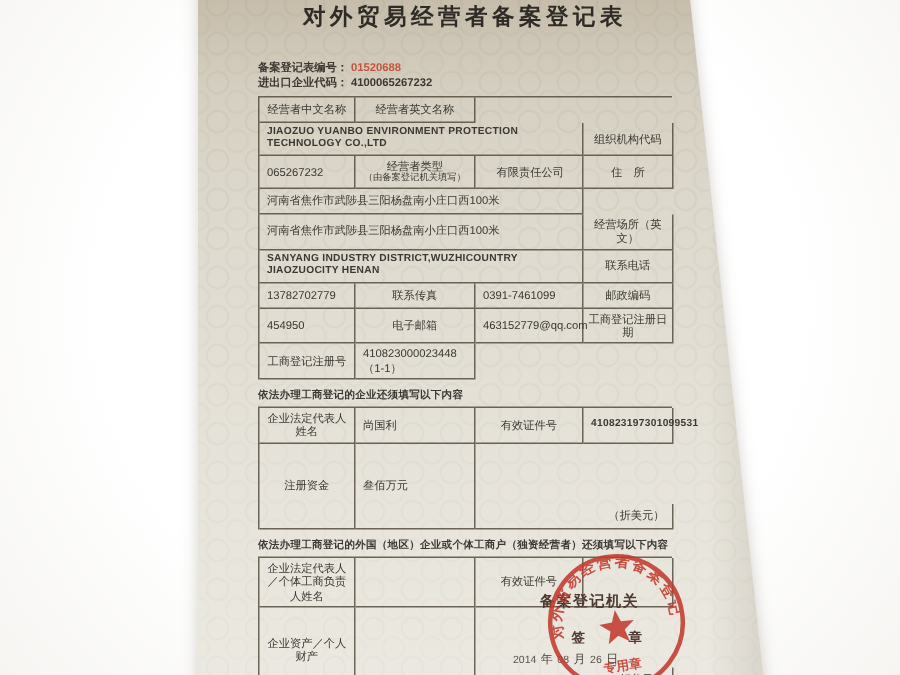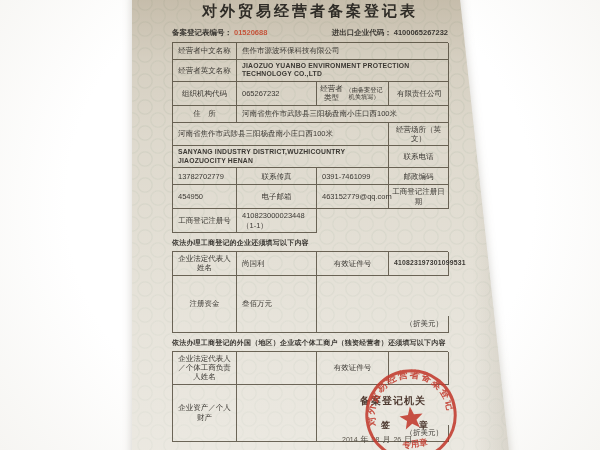--- a/index.html
+++ b/index.html
@@ -18,35 +18,35 @@
       linear-gradient(90deg, rgba(0,0,0,0) 90%, rgba(120,110,90,0.16) 100%),
       linear-gradient(180deg, rgba(140,120,88,0.32) 0px, rgba(140,120,88,0.10) 70px, rgba(255,255,255,0) 150px, rgba(252,252,250,0.30) 330px, rgba(252,252,250,0.45) 100%),
       radial-gradient(circle, rgba(120,150,122,0) 6px, rgba(120,150,122,0.12) 7px, rgba(120,150,122,0) 8.5px),
       radial-gradient(circle, rgba(120,150,122,0) 6px, rgba(120,150,122,0.10) 7px, rgba(120,150,122,0) 8.5px);
     background-size:auto,auto,26px 26px,26px 26px;
     background-position:0 0,0 0,0 0,13px 13px;
     color:#3b3833;
   }
   .content{position:absolute;left:40px;top:6px;width:276px;}
   .title{font-size:15px;font-weight:bold;letter-spacing:3px;text-align:center;color:#2f2c27;margin-top:6px;}
-  .header-line{display:flex;justify-content:space-between;margin:7px 0 4px 0;font-size:7.5px;font-weight:bold;}
+  .header-line{display:flex;justify-content:space-between;margin:19px 0 4px 0;font-size:7.5px;font-weight:bold;flex-direction:column;}
   .hl-label{color:#3b3833;}
   .hl-value{margin-left:2px;}
   .red{color:#c4543b;}
   .tbl{display:grid;grid-template-columns:64px 80px 72px 60px;border-top:1px solid rgba(75,68,52,0.8);border-left:1px solid rgba(75,68,52,0.8);}
   .cell{border-right:1px solid rgba(75,68,52,0.8);border-bottom:1px solid rgba(75,68,52,0.8);
     font-size:7.5px;display:flex;align-items:center;padding:2px 3px;box-sizing:border-box;min-height:17px;line-height:1.25;}
   .lab{justify-content:center;text-align:center;}
   .val{justify-content:flex-start;text-align:left;padding-left:5px;}
   .ctr{justify-content:center;text-align:center;}
   .sp3{grid-column:span 3;}
   .sp2{grid-column:span 2;margin-top:40px;}
   .en{font-size:6.8px;font-weight:bold;letter-spacing:0.2px;}
   .sub{font-size:6.2px;display:block;line-height:1.2;}
-  .labwrap{flex-direction:row;justify-content:flex-start;}
+  .labwrap{flex-direction:column;justify-content:flex-start;}
   .usd{justify-content:flex-end;padding-right:5px;}
   .section-head{font-size:7px;font-weight:bold;margin:5px 0 3px 0;letter-spacing:0.2px;white-space:nowrap;}
   .remarks{display:grid;grid-template-columns:133px 1fr;border-top:1px solid rgba(75,68,52,0.8);border-left:1px solid rgba(75,68,52,0.8);margin-top:9px;}
   .rem-cell{border-right:1px solid rgba(75,68,52,0.8);border-bottom:1px solid rgba(75,68,52,0.8);min-height:38px;font-size:7.5px;padding:3px 5px;box-sizing:border-box;}
   .footnote{font-size:6.9px;margin-top:6px;letter-spacing:0.1px;white-space:nowrap;}
   .authority{position:absolute;left:0;top:0;width:378px;height:472px;pointer-events:none;}
   .auth-name{position:absolute;left:228px;top:404px;font-size:10px;font-weight:bold;color:#4e3a31;letter-spacing:1px;}
   .auth-seal{position:absolute;left:249px;top:429px;font-size:9px;font-weight:bold;color:#4e3a31;letter-spacing:10px;}
   .auth-date{position:absolute;left:210px;top:444px;font-size:8px;color:#4a453c;}
   .auth-date span{margin-right:3px;}
@@ -67,21 +67,20 @@
           <div>
             <span class="hl-label">备案登记表编号：</span><span class="hl-value red">01520688</span>
           </div>
           <div>
             <span class="hl-label">进出口企业代码：</span><span class="hl-value">4100065267232</span>
           </div>
         </div>
 
         <div class="tbl">
           <div class="cell lab">经营者中文名称</div>
-          <div class="cell val sp3">焦作市源波环保科技有限公司</div>
 
           <div class="cell lab">经营者英文名称</div>
           <div class="cell val sp3 en">JIAOZUO YUANBO ENVIRONMENT PROTECTION TECHNOLOGY CO.,LTD</div>
 
           <div class="cell lab">组织机构代码</div>
           <div class="cell val">065267232</div>
           <div class="cell lab labwrap">
             <span>经营者类型</span>
             <span class="sub">（由备案登记机关填写）</span>
           </div>

